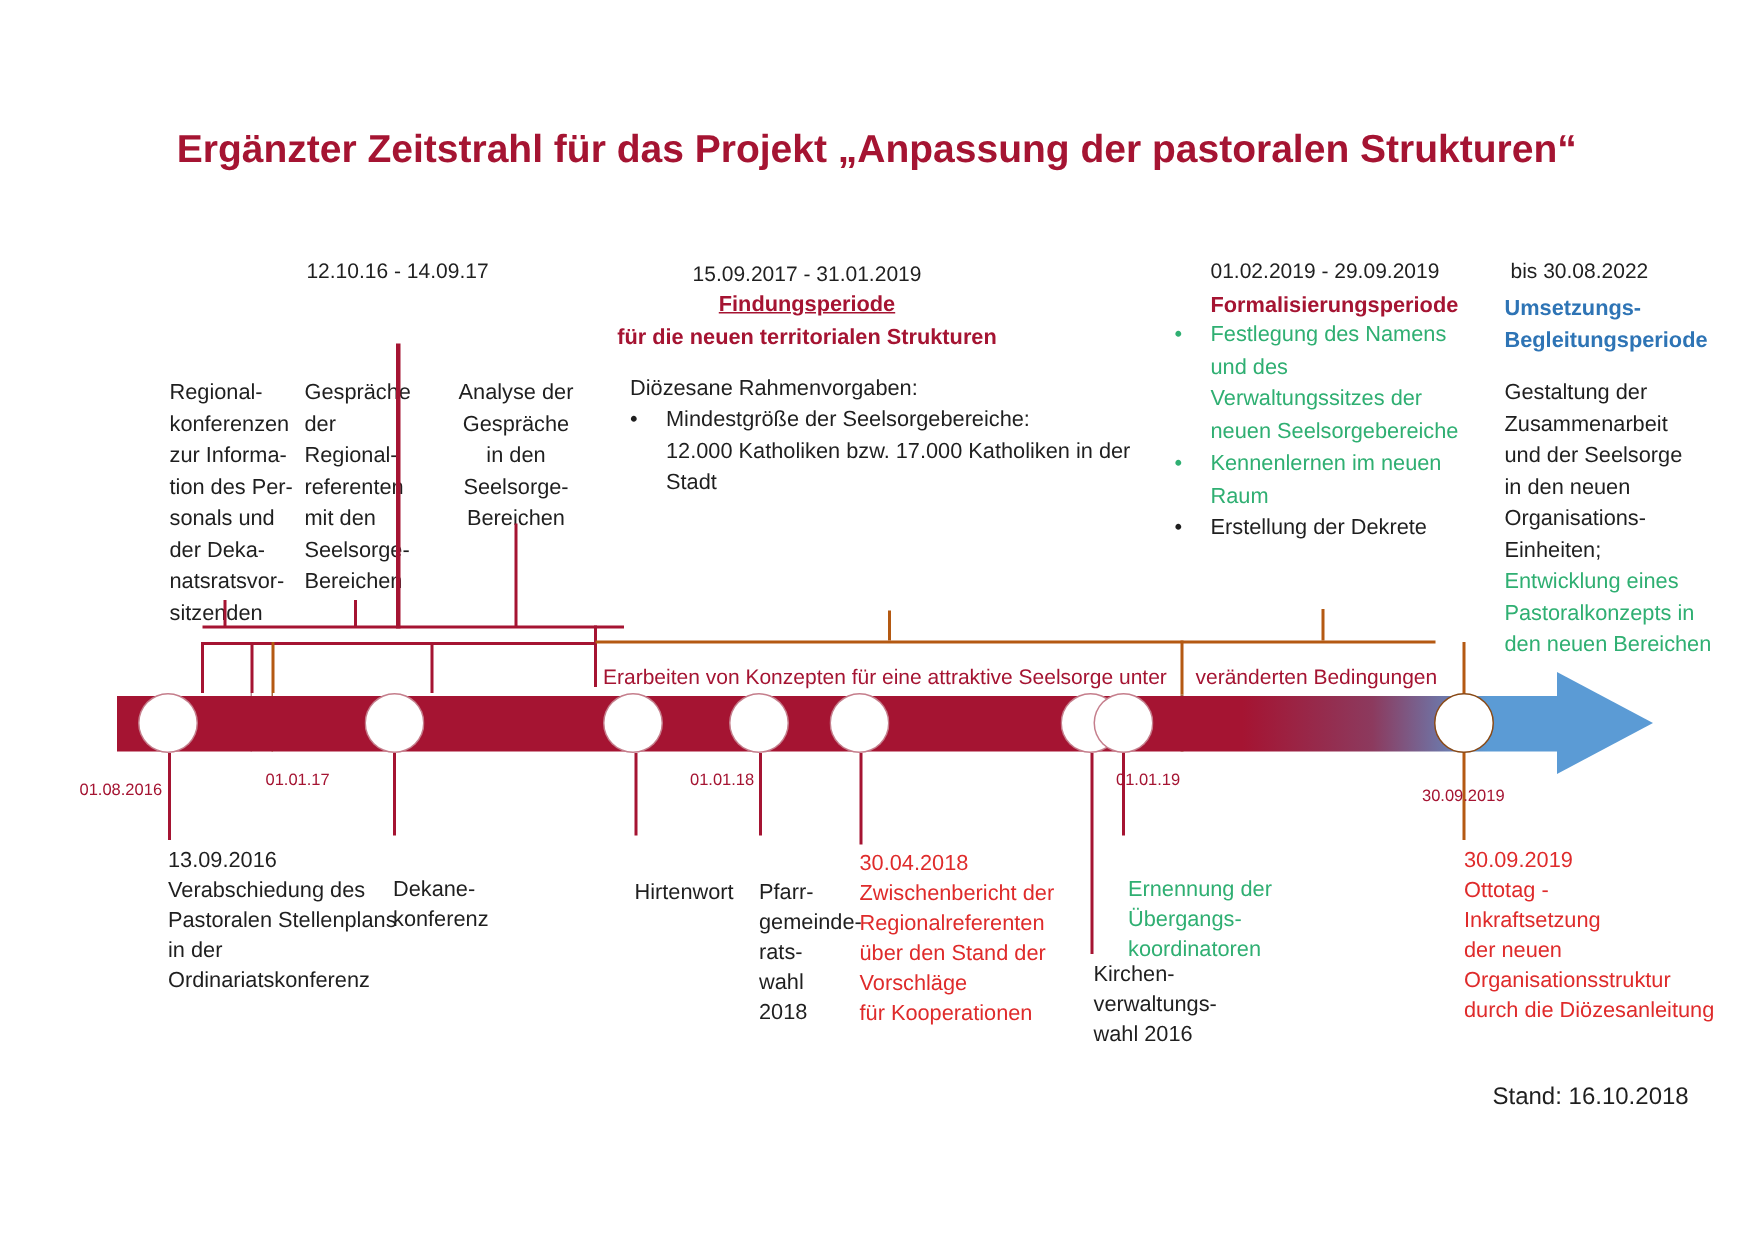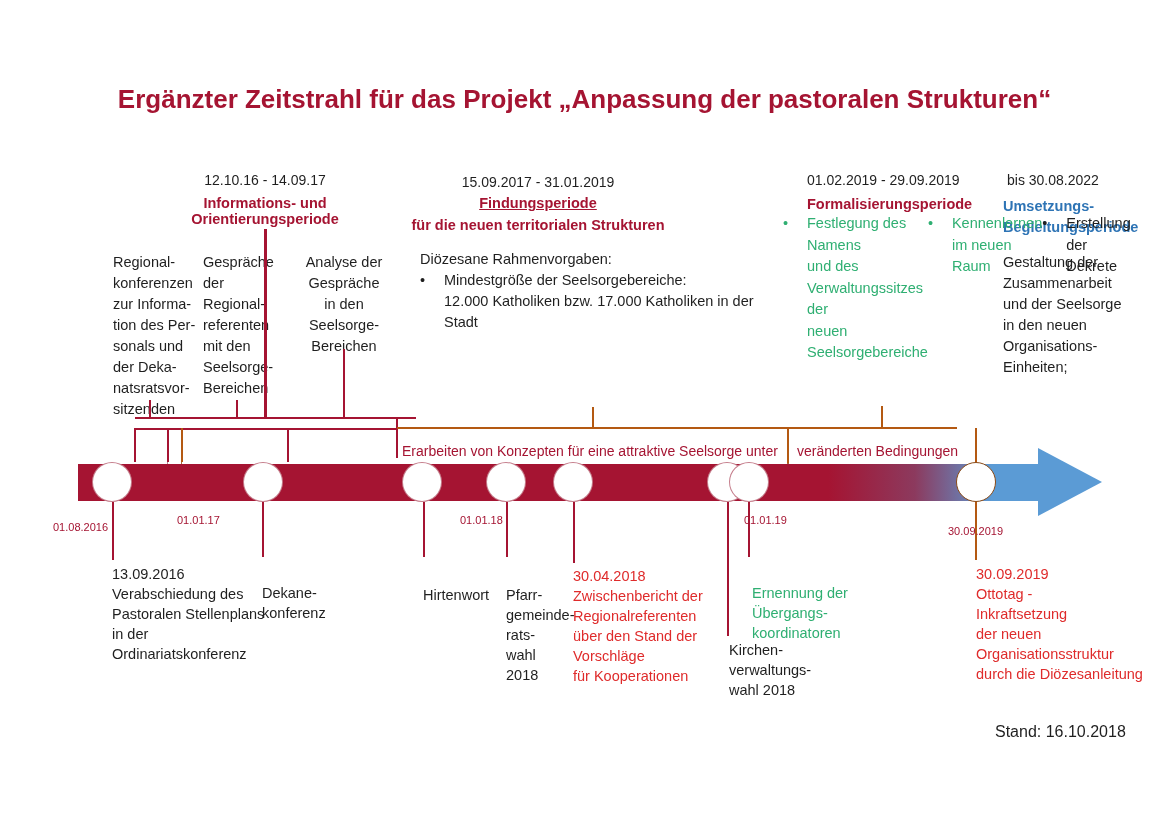--- a/index.html
+++ b/index.html
@@ -50,37 +50,36 @@
     border-top:34px solid transparent;border-bottom:34px solid transparent;
     border-left:64px solid var(--arrowblue);
   }
   .dot{
     position:absolute;top:462px;width:40px;height:40px;border-radius:50%;
     background:#ffffff;border:1px solid rgba(150,20,45,.55);box-sizing:border-box;z-index:5;
   }
   .dot-last{border:1.5px solid #8a4a16;}
 
   
-  .blist{display:flex;flex-direction:row;}
+  .blist{display:flex;flex-direction:column;}
   .bitem{display:flex;}
   .bitem .btxt{white-space:pre-line;}
   .bitem::before{content:"";}
   .bmark{width:24px;flex:none;}
   .bmark::before{content:"\2022";}
   .event-txt{font-size:14.5px;line-height:20px;white-space:pre-line;}
 </style>
 </head>
 <body>
 
 <div id="slide">
 
   <div class="abs bold c-darkred center" style="left:0;right:0;top:84px;font-size:26px;">Ergänzter Zeitstrahl für das Projekt „Anpassung der pastoralen Strukturen“</div>
 
   <div class="abs hdr-date center" style="left:137px;top:172px;width:256px;">12.10.16 - 14.09.17</div>
-  <div class="abs hdr-name c-darkred center" style="left:130px;top:195px;width:270px;">Informations- und Orientierungsperiode</div>
 
   <div class="abs hdr-date center" style="left:418px;top:174px;width:240px;">15.09.2017 - 31.01.2019</div>
   <div class="abs hdr-name c-darkred center" style="left:418px;top:195px;width:240px;text-decoration:underline;">Findungsperiode</div>
   <div class="abs hdr-name c-darkred center" style="left:405px;top:217px;width:266px;">für die neuen territorialen Strukturen</div>
 
   <div class="abs hdr-date" style="left:807px;top:172px;">01.02.2019 - 29.09.2019</div>
   <div class="abs hdr-name c-darkred" style="left:807px;top:196px;">Formalisierungsperiode</div>
 
   <div class="abs hdr-date c-bluelight" style="left:1007px;top:172px;">bis 30.08.2022</div>
   <div class="abs hdr-name c-blue pre" style="left:1003px;top:196px;line-height:21px;">Umsetzungs-
@@ -138,20 +137,23 @@
       </div>
     </div>
   </div>
 
   <div class="abs body-txt pre" style="left:1003px;top:252px;width:150px;">Gestaltung der
 Zusammenarbeit
 und der Seelsorge
 in den neuen
 Organisations-
 Einheiten;</div>
+  <div class="abs body-txt pre c-green" style="left:1003px;top:378px;width:150px;">Entwicklung eines
+Pastoralkonzepts in
+den neuen Bereichen</div>
 
   <div class="vline-thick" style="left:263.5px;top:229px;height:190px;"></div>
   <div class="vline" style="left:149px;top:400px;height:18px;"></div>
   <div class="vline" style="left:236px;top:400px;height:18px;"></div>
   <div class="vline" style="left:343px;top:349px;height:69px;"></div>
 
   <div class="hline" style="left:135px;top:417px;width:281px;"></div>
   <div class="hline" style="left:135px;top:428px;width:262px;"></div>
   <div class="hline" style="left:396px;top:417px;width:2px;height:41px;"></div>
 
@@ -215,21 +217,21 @@
 Zwischenbericht der
 Regionalreferenten
 über den Stand der
 Vorschläge
 für Kooperationen</div>
   <div class="abs event-txt c-green" style="left:752px;top:583px;width:120px;">Ernennung der
 Übergangs-
 koordinatoren</div>
   <div class="abs event-txt" style="left:729px;top:640px;width:110px;">Kirchen-
 verwaltungs-
-wahl 2018</div>
+wahl 2016</div>
   <div class="abs event-txt c-brightred" style="left:976px;top:564px;width:180px;">30.09.2019
 Ottotag -
 Inkraftsetzung
 der neuen
 Organisationsstruktur
 durch die Diözesanleitung</div>
 
   <div class="abs" style="left:995px;top:723px;font-size:16px;">Stand: 16.10.2018</div>
 
 </div>

